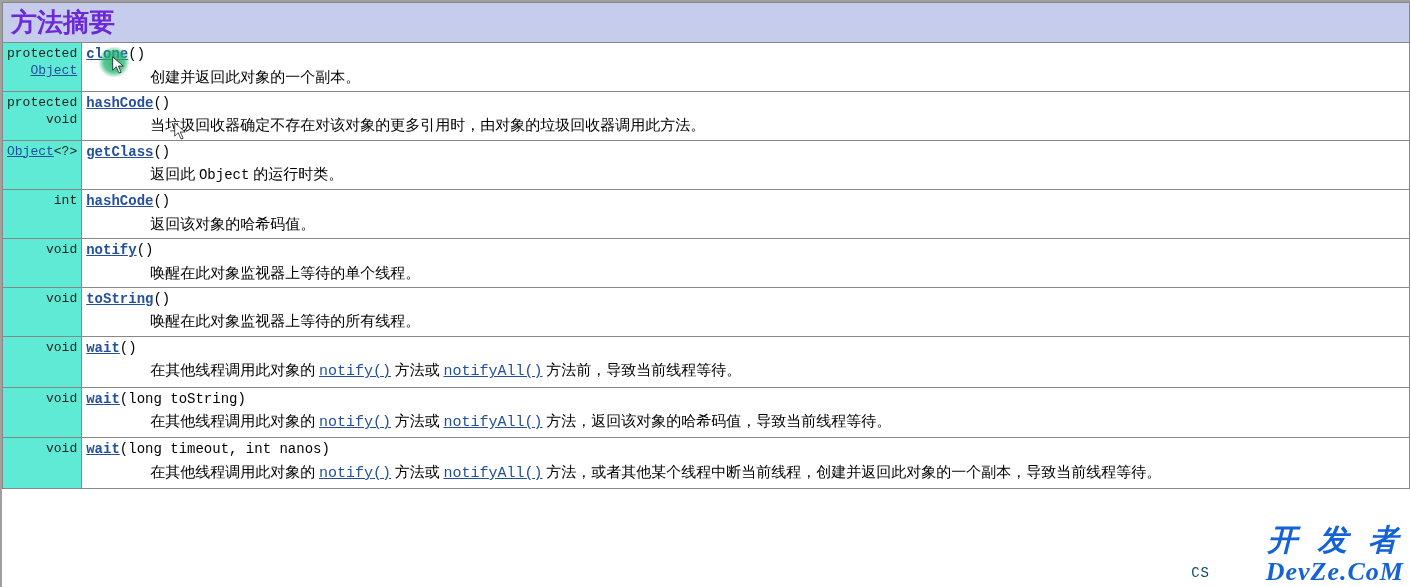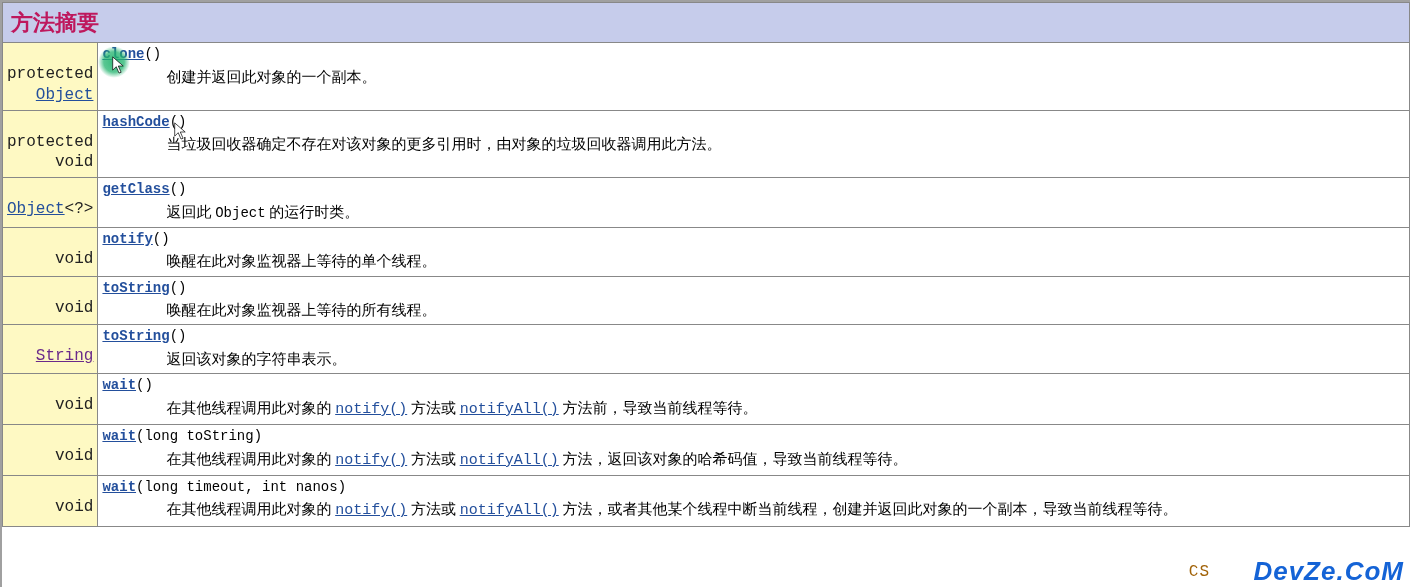--- a/index.html
+++ b/index.html
@@ -24,42 +24,42 @@
   .method-table {
     border-collapse: collapse;
     width: 100%;
     border: 1px solid #888;
   }
   .method-table th {
     background: #c6cceb;
     border: 1px solid #888;
     text-align: left;
     padding: 0 8px;
-    font-size: 22px;
+    font-size: 26px;
     font-weight: bold;
     font-family: "SimSun", serif;
-    color: #be185d;
+    color: #6d28d9;
     height: 40px;
     letter-spacing: 0;
   }
   .method-table td {
     border: 1px solid #888;
     vertical-align: top;
     padding: 2px 4px 4px 4px;
   }
   td.modcol {
     width: 62px;
     min-width: 62px;
     text-align: right;
     font-family: "Courier New", monospace;
-    font-size: 16px;
+    font-size: 13px;
     color: #222;
-    background: #fef9c3;
+    background: #5eead4;
     line-height: 1.3;
-    padding-top: 21px;
+    padding-top: 3px;
   }
   td.desc-cell {
     background: #fff;
   }
   .sig {
     font-family: "Courier New", monospace;
     font-size: 14px;
     line-height: 1.4;
     padding-top: 0;
   }
@@ -117,37 +117,37 @@
     color: #1463d6;
     text-shadow: -1px -1px 0 #fff, 1px -1px 0 #fff, -1px 1px 0 #fff, 1px 1px 0 #fff;
     letter-spacing: 6px;
     pointer-events: none;
     z-index: 40;
   }
   .watermark2 {
     position: absolute;
     right: 6px;
     bottom: 0;
-    font-family: Liberation Sans, sans-serif;
+    font-family: Liberation Serif, serif;
     font-size: 26px;
     font-weight: 900;
     font-style: italic;
     color: #1463d6;
     text-shadow: -1px -1px 0 #fff, 1px -1px 0 #fff, -1px 1px 0 #fff, 1px 1px 0 #fff;
     letter-spacing: 1px;
     pointer-events: none;
     z-index: 40;
   }
   .csdn {
     position: absolute;
     right: 200px;
     bottom: 6px;
     font-family: "Courier New", monospace;
-    font-size: 16px;
-    color: #a16207;
+    font-size: 14px;
+    color: #0c4a6e;
     letter-spacing: 1px;
     pointer-events: none;
   }
 </style>
 </head>
 <body>
 
 <div class="page">
   <div class="outer">
     <table class="method-table">
@@ -172,38 +172,38 @@
             </td>
           </tr>
           <tr>
             <td class="modcol"><a class="type-link">Object</a><span>&lt;?&gt;</span></td>
             <td class="desc-cell">
               <div class="sig"><a class="method-link">getClass</a><span class="punct">(</span><span class="punct">)</span></div>
               <div class="desc"><span>返回此 </span><span class="mono">Object</span><span> 的运行时类。</span></div>
             </td>
           </tr>
           <tr>
+            <td class="modcol">int</td>
+            <td class="desc-cell">
+              <div class="sig"><a class="method-link">hashCode</a><span class="punct">(</span><span class="punct">)</span></div>
+              <div class="desc"><span>返回该对象的哈希码值。</span></div>
+            </td>
+          </tr>
+          <tr>
             <td class="modcol">void</td>
             <td class="desc-cell">
               <div class="sig"><a class="method-link">notify</a><span class="punct">(</span><span class="punct">)</span></div>
               <div class="desc"><span>唤醒在此对象监视器上等待的单个线程。</span></div>
             </td>
           </tr>
           <tr>
             <td class="modcol">void</td>
             <td class="desc-cell">
               <div class="sig"><a class="method-link">toString</a><span class="punct">(</span><span class="punct">)</span></div>
               <div class="desc"><span>唤醒在此对象监视器上等待的所有线程。</span></div>
-            </td>
-          </tr>
-          <tr>
-            <td class="modcol"><a class="type-link visited">String</a></td>
-            <td class="desc-cell">
-              <div class="sig"><a class="method-link">toString</a><span class="punct">(</span><span class="punct">)</span></div>
-              <div class="desc"><span>返回该对象的字符串表示。</span></div>
             </td>
           </tr>
           <tr>
             <td class="modcol">void</td>
             <td class="desc-cell">
               <div class="sig"><a class="method-link">wait</a><span class="punct">(</span><span class="punct">)</span></div>
               <div class="desc"><span>在其他线程调用此对象的 </span><a class="inline-link">notify()</a><span> 方法或 </span><a class="inline-link">notifyAll()</a><span> 方法前，导致当前线程等待。</span></div>
             </td>
           </tr>
           <tr>
@@ -226,14 +226,15 @@
 
   <div class="cursor-highlight" style="left:96px; top:44px;"></div>
   <svg class="cursor-arrow" style="left:110px; top:54px;" viewBox="0 0 20 28">
     <path d="M1 1 L1 20 L6 15 L10 24 L13 23 L9 14 L16 14 Z" fill="#fff" stroke="#000" stroke-width="1"></path>
   </svg>
   <svg class="cursor-arrow" style="left:172px; top:120px;" viewBox="0 0 20 28">
     <path d="M1 1 L1 20 L6 15 L10 24 L13 23 L9 14 L16 14 Z" fill="#fff" stroke="#000" stroke-width="1"></path>
   </svg>
 
   <div class="csdn">CS</div>
+  <div class="watermark1">开 发 者</div>
   <div class="watermark2">DevZe.CoM</div>
 </div>
 
 </body></html>

